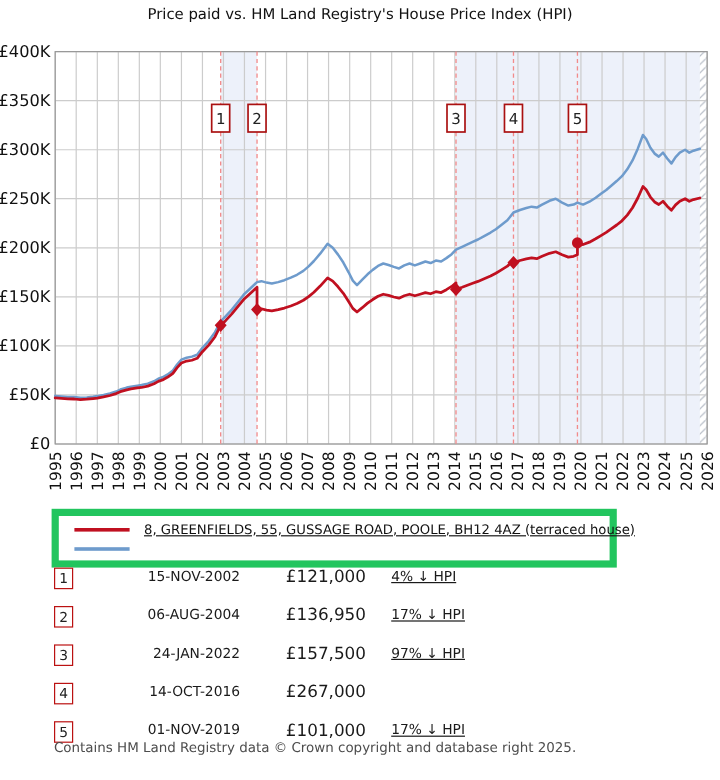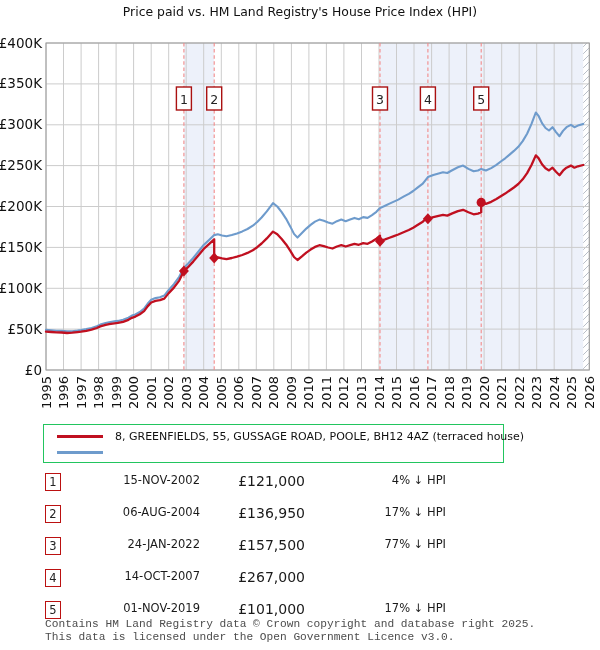--- a/index.html
+++ b/index.html
@@ -1,33 +1,33 @@
 <!DOCTYPE html>
 <html><head>
 <meta charset="utf-8">
 <style>
   html,body{margin:0;padding:0;background:#fff;}
   #page{position:relative;width:600px;height:650px;background:#fff;
         font-family:"DejaVu Sans","Liberation Sans",sans-serif;color:#1a1a1a;overflow:hidden;}
   .title-wrap{position:absolute;top:3px;left:0;width:600px;text-align:center;line-height:18px;
               font-size:12.4px;color:#111;}
   #chart-svg{position:absolute;top:0;left:0;}
-  .legend{position:absolute;top:424px;left:43px;width:459px;border:1px solid #22c55e;background:#fff;
-          padding:3px 0 2px 0;}
+  .legend{position:absolute;top:424px;left:43px;width:459px;border:6px solid #22c55e;background:#fff;
+          padding:3px 0 2px 0;text-decoration:underline;}
   .legend-row{display:flex;align-items:center;height:16px;}
   .swatch{display:inline-block;width:46px;height:3px;margin:0 12px 0 13px;flex:0 0 auto;}
   .legend-label{font-size:11px;color:#111;white-space:nowrap;}
   .sales-table{position:absolute;top:470px;left:40px;width:540px;}
   .trow{position:relative;height:32px;}
   .badge{position:absolute;left:5px;top:3px;width:14px;height:16px;border:1px solid #b11;
          color:#222;font-size:11.5px;text-align:center;line-height:16px;background:#fff;}
   .tdate{position:absolute;left:60px;top:3px;width:100px;text-align:right;font-size:11.5px;}
   .tprice{position:absolute;left:170px;top:3px;width:95px;text-align:right;font-size:14px;}
-  .tpct{position:absolute;left:286px;top:3px;width:120px;text-align:right;font-size:11.5px;}
-  .footer{position:absolute;top:618px;left:45px;font-size:11.2px;line-height:12.5px;color:#4d4d4d;font-family:Liberation Mono, monospace;}
+  .tpct{position:absolute;left:286px;top:3px;width:120px;text-align:left;font-size:11.5px;text-decoration:underline;}
+  .footer{position:absolute;top:618px;left:45px;font-size:11.2px;line-height:12.5px;color:#4d4d4d;}
 </style>
 </head>
 <body>
 
 <div id="page">
 
   <div class="title-wrap">
     <div>Price paid vs. HM Land Registry's House Price Index (HPI)</div>
   </div>
 
@@ -167,33 +167,32 @@
     <div class="trow">
       <span class="badge">2</span>
       <span class="tdate">06-AUG-2004</span>
       <span class="tprice">£136,950</span>
       <span class="tpct">17% ↓ HPI</span>
     </div>
     <div class="trow">
       <span class="badge">3</span>
       <span class="tdate">24-JAN-2022</span>
       <span class="tprice">£157,500</span>
-      <span class="tpct">77% ↓ HPI</span>
+      <span class="tpct">97% ↓ HPI</span>
     </div>
     <div class="trow">
       <span class="badge">4</span>
-      <span class="tdate">14-OCT-2007</span>
+      <span class="tdate">14-OCT-2016</span>
       <span class="tprice">£267,000</span>
     </div>
     <div class="trow">
       <span class="badge">5</span>
       <span class="tdate">01-NOV-2019</span>
       <span class="tprice">£101,000</span>
       <span class="tpct">17% ↓ HPI</span>
     </div>
   </div>
 
   <div class="footer">
     <div>Contains HM Land Registry data © Crown copyright and database right 2025.</div>
-    <div>This data is licensed under the Open Government Licence v3.0.</div>
   </div>
 
 </div>
 
 </body></html>

